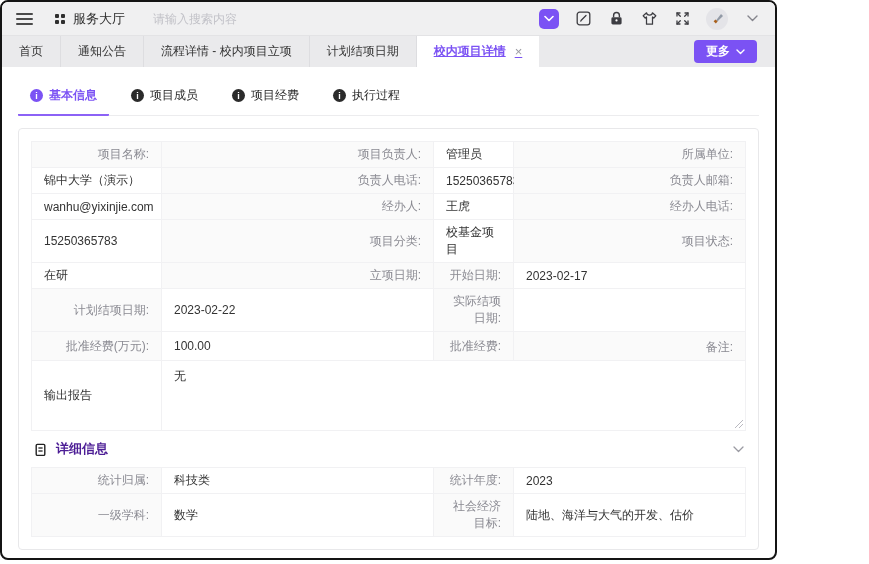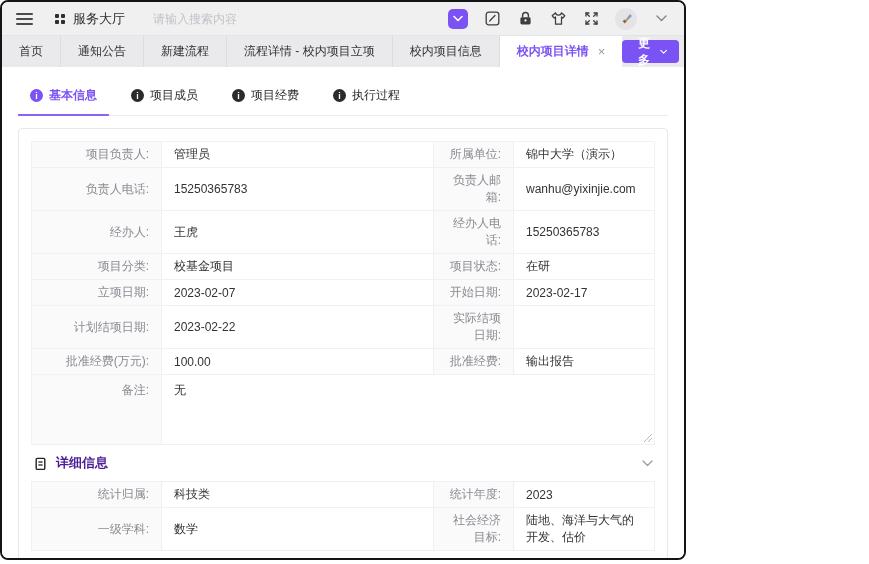--- a/index.html
+++ b/index.html
@@ -1,17 +1,17 @@
 <!DOCTYPE html>
 <html><head>
 <meta charset="utf-8">
 <style>
   * { box-sizing: border-box; margin: 0; padding: 0; }
   body { background: #fff; font-family: "Liberation Sans", "DejaVu Sans", sans-serif; }
-  .screen { width: 686px; height: 560px; border: 2px solid #141414; border-radius: 8px;
+  .screen { width: 777px; height: 560px; border: 2px solid #141414; border-radius: 8px;
             overflow: hidden; background: #fff; position: relative; }
 
   
   .topbar { height: 34px; background: #f0f0f1; display: flex; align-items: center;
             padding: 0 14px; border-bottom: 1px solid #e3e3e5; }
   .hamburger { width: 17px; display: flex; flex-direction: column; gap: 3px; cursor: pointer; }
   .hamburger span { height: 2px; background: #4a4a4a; border-radius: 1px; }
   .apps-grid { display: grid; grid-template-columns: 4px 4px; grid-gap: 2px; margin-left: 22px; cursor: pointer; }
   .apps-grid i { width: 4px; height: 4px; background: #2f2f2f; border-radius: 1px; }
   .app-title { font-size: 13px; color: #2f2f2f; margin-left: 8px; }
@@ -22,23 +22,23 @@
   .purple-sq { width: 20px; height: 20px; border-radius: 5px; background: #7b52f4; border: none;
                display: flex; align-items: center; justify-content: center; cursor: pointer; }
   .tb-icon { width: 18px; height: 18px; display: flex; align-items: center; justify-content: center; cursor: pointer; }
   .brush-bg { width: 22px; height: 22px; border-radius: 50%; background: #e4e4e8;
               display: flex; align-items: center; justify-content: center; cursor: pointer; }
 
   
   .tabbar { height: 31px; background: #eaeaec; display: flex; align-items: stretch; }
   .tab { display: flex; align-items: center; padding: 0 17px; font-size: 12px; color: #333;
          cursor: pointer; white-space: nowrap; border-right: 1px solid #dddde0; text-align: right; }
-  .tab.active { background: #fff; color: #7b52f4; font-weight: bold; border-right: none; }
+  .tab.active { background: #fff; color: #7b52f4; font-weight: bold; border-right: none; text-decoration: underline; }
   .tab .close { margin-left: 9px; color: #9a9aa2; font-weight: normal; font-size: 13px; cursor: pointer; }
-  .more-btn { margin-left: auto; align-self: center; margin-right: 5px; background: #7b52f4; color: #fff;
+  .more-btn { margin-left: auto; align-self: center; margin-right: 18px; background: #7b52f4; color: #fff;
               border: none; border-radius: 4px; height: 23px; padding: 0 12px; font-size: 12px;
               display: flex; align-items: center; gap: 6px; cursor: pointer; font-weight: bold; }
 
   
   .content { padding: 10px 16px 0; background: #fff; }
   .subtabs { display: flex; gap: 10px; border-bottom: 1px solid #ececee; }
   .subtab { display: flex; align-items: center; gap: 6px; padding: 10px 12px; font-size: 12px;
             color: #2b2b2b; cursor: pointer; border-bottom: 2px solid transparent; margin-bottom: -1px; }
   .subtab.active { color: #7b52f4; font-weight: bold; border-bottom: 2px solid #8c62f6; border-radius: 1px; }
   .info-icon { width: 13px; height: 13px; border-radius: 50%; background: #2b2b2b; color: #fff;
@@ -132,23 +132,22 @@
         <svg width="11" height="7" viewBox="0 0 11 7">
             <polyline points="1,1 5.5,5.5 10,1" fill="none" stroke="#84848c" stroke-width="1.4" stroke-linecap="round" stroke-linejoin="round"></polyline>
           </svg>
       </span>
     </div>
   </header>
 
   <nav class="tabbar">
     <div class="tab">首页</div>
     <div class="tab">通知公告</div>
-    <div class="tab">新建流程</div>
     <div class="tab">流程详情 - 校内项目立项</div>
-    <div class="tab">校内项目信息</div>
+    <div class="tab">计划结项日期</div>
     <div class="tab active">
       <span>校内项目详情</span>
       <span class="close">×</span>
     </div>
     <button class="more-btn">
       <span>更多</span>
       <svg width="9" height="6" viewBox="0 0 9 6">
           <polyline points="1,1 4.5,4.5 8,1" fill="none" stroke="#fff" stroke-width="1.4" stroke-linecap="round" stroke-linejoin="round"></polyline>
         </svg>
     </button>
@@ -171,20 +170,21 @@
       </div>
       <div class="subtab">
         <span class="info-icon">i</span>
         <span>执行过程</span>
       </div>
     </div>
 
     <section class="card">
 
       <div class="fgrid">
+        <div class="cell lbl">项目名称:</div>
 
         <div class="cell lbl">项目负责人:</div>
         <div class="cell val">管理员</div>
         <div class="cell lbl">所属单位:</div>
         <div class="cell val">锦中大学（演示）</div>
 
         <div class="cell lbl">负责人电话:</div>
         <div class="cell val">15250365783</div>
         <div class="cell lbl">负责人邮箱:</div>
         <div class="cell val">wanhu@yixinjie.com</div>
@@ -193,35 +193,34 @@
         <div class="cell val">王虎</div>
         <div class="cell lbl">经办人电话:</div>
         <div class="cell val">15250365783</div>
 
         <div class="cell lbl">项目分类:</div>
         <div class="cell val">校基金项目</div>
         <div class="cell lbl">项目状态:</div>
         <div class="cell val">在研</div>
 
         <div class="cell lbl">立项日期:</div>
-        <div class="cell val">2023-02-07</div>
         <div class="cell lbl">开始日期:</div>
         <div class="cell val">2023-02-17</div>
 
         <div class="cell lbl">计划结项日期:</div>
         <div class="cell val">2023-02-22</div>
         <div class="cell lbl">实际结项日期:</div>
         <div class="cell val"></div>
 
         <div class="cell lbl">批准经费(万元):</div>
         <div class="cell val">100.00</div>
         <div class="cell lbl">批准经费:</div>
+        <div class="cell lbl remarks-lbl">备注:</div>
+
         <div class="cell val">输出报告</div>
-
-        <div class="cell lbl remarks-lbl">备注:</div>
         <div class="cell val remarks-val">
           <span>无</span>
           <span class="resize-handle"></span>
         </div>
       </div>
 
       <div class="section-header">
         <svg width="15" height="15" viewBox="0 0 15 15">
           <rect x="3.2" y="2.4" width="8.6" height="11" rx="1.2" fill="none" stroke="#222" stroke-width="1.4"></rect>
           <line x1="5.4" y1="6" x2="9.6" y2="6" stroke="#222" stroke-width="1.3"></line>

